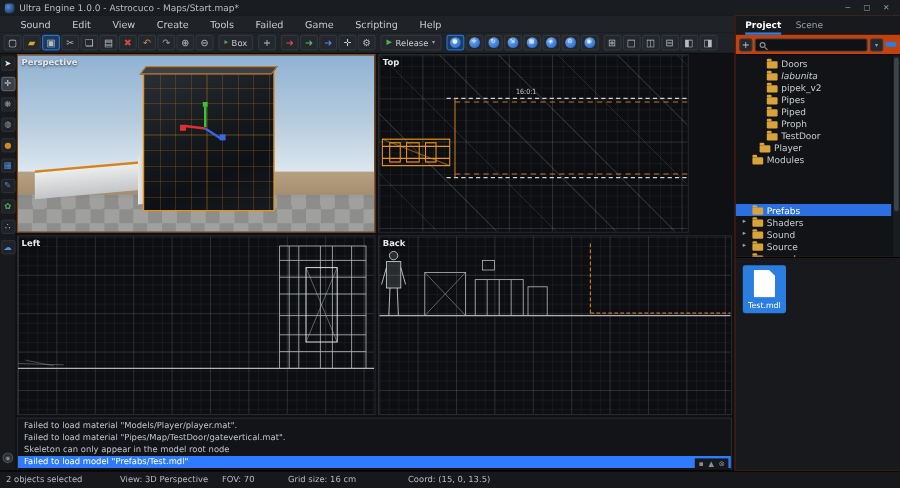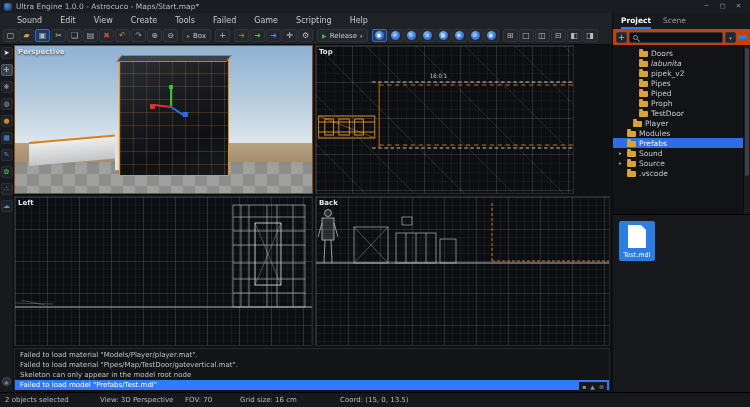--- a/index.html
+++ b/index.html
@@ -553,26 +553,31 @@
             <span class="folder"></span>
             <span>Player</span>
           </div>
 
           <div class="tree-row" style="padding-left: 6px;">
             <span class="exp">▸</span>
             <span class="folder"></span>
             <span>Modules</span>
           </div>
 
-          <div class="tree-row sel" style="padding-left: 6px;">
+          <div class="tree-row sel" style="padding-left: 6px; margin-top: 32px;">
             <span class="exp">▸</span>
             <span class="folder"></span>
             <span>Prefabs</span>
           </div>
 
+          <div class="tree-row" style="padding-left: 6px;">
+            <span class="exp show">▸</span>
+            <span class="folder"></span>
+            <span>Shaders</span>
+          </div>
 
           <div class="tree-row" style="padding-left: 6px;">
             <span class="exp show">▸</span>
             <span class="folder"></span>
             <span>Sound</span>
           </div>
 
           <div class="tree-row" style="padding-left: 6px;">
             <span class="exp show">▸</span>
             <span class="folder"></span>

